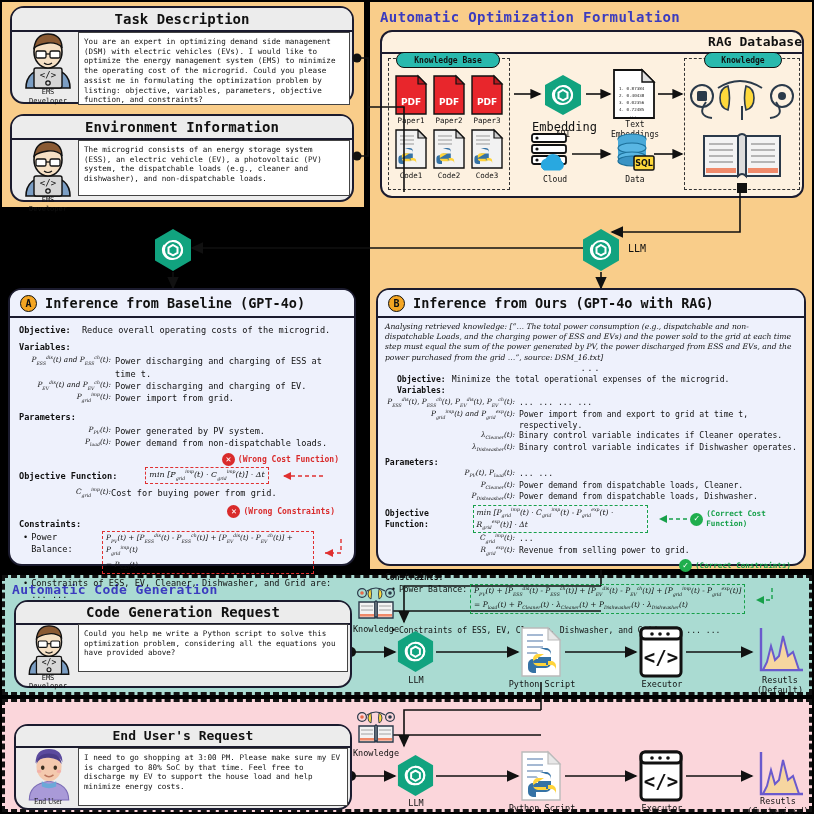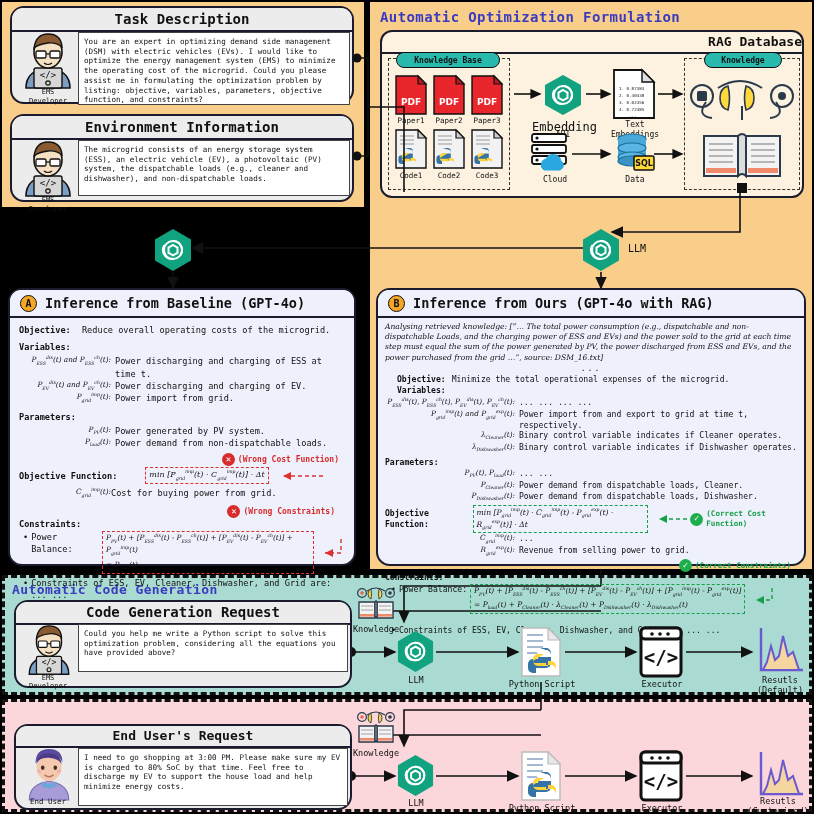--- a/index.html
+++ b/index.html
@@ -710,21 +710,21 @@
         <path d="M15 17 q0-16 15-16 q15 0 15 15 q-4-9-15-8 q-11 1-15 9z" fill="#5b4a9e"></path>
         <path d="M16 18 q3-8 14-7 q11 1 14 7 q-1-12-14-12 q-13 0-14 12z" fill="#4a3b87"></path>
         <ellipse cx="23" cy="22" rx="2" ry="2.4" fill="#3a2f20"></ellipse>
         <ellipse cx="37" cy="22" rx="2" ry="2.4" fill="#3a2f20"></ellipse>
         <path d="M25 30 q5 4 10 0" stroke="#b8735c" stroke-width="1.6" fill="none"></path>
         <ellipse cx="19" cy="26" rx="2.6" ry="1.8" fill="#f2a7a7" opacity=".7"></ellipse>
         <ellipse cx="41" cy="26" rx="2.6" ry="1.8" fill="#f2a7a7" opacity=".7"></ellipse>
         <path d="M22 37 q8 6 16 0 l0 6 q-8 4-16 0z" fill="#6ba8d8"></path>
       </svg>
     </div>
-    <div class="av-label" style="left:0px; top:72px; width:64px; font-size:7.5px;">End User</div>
+    <div class="av-label" style="left:0px; top:72px; width:64px; font-size:7.5px;font-family:Liberation Serif, serif;">End User</div>
     <div class="bubble" style="left:62px; top:22px; width:270px; height:58px; font-size:7.6px;">I need to go shopping at 3:00 PM. Please make sure my EV is charged to 80% SoC by that time. Feel free to discharge my EV to support the house load and help minimize energy costs.</div>
   </div>
 
   <div style="position:absolute; left:355px; top:708px;">
     <svg width="42" height="38" viewBox="0 0 42 38">
       <g fill="none" stroke="#2b3a4a" stroke-width="1.2">
         <path d="M12 7 q9-6 18 0"></path>
           <circle cx="7" cy="9" r="4.4"></circle>
           <circle cx="35" cy="9" r="4.4"></circle>
       </g>

